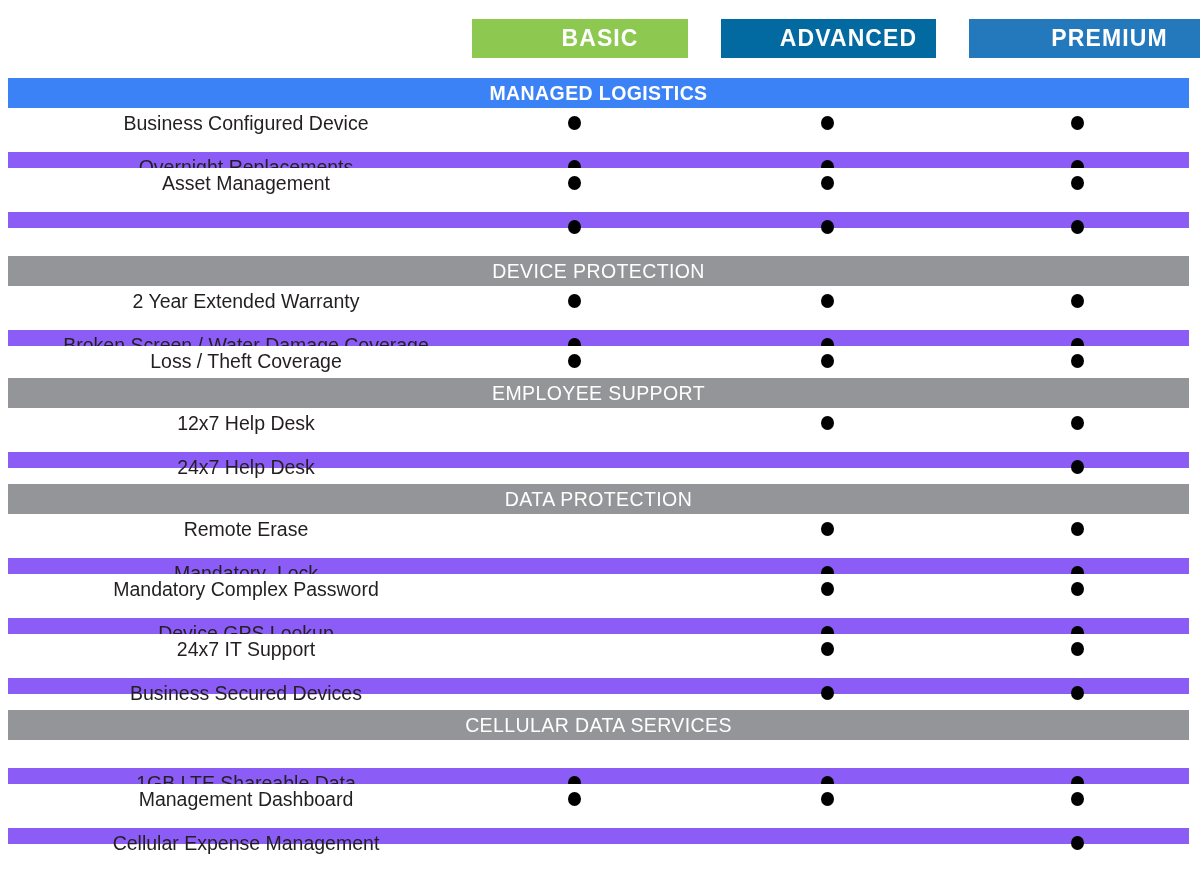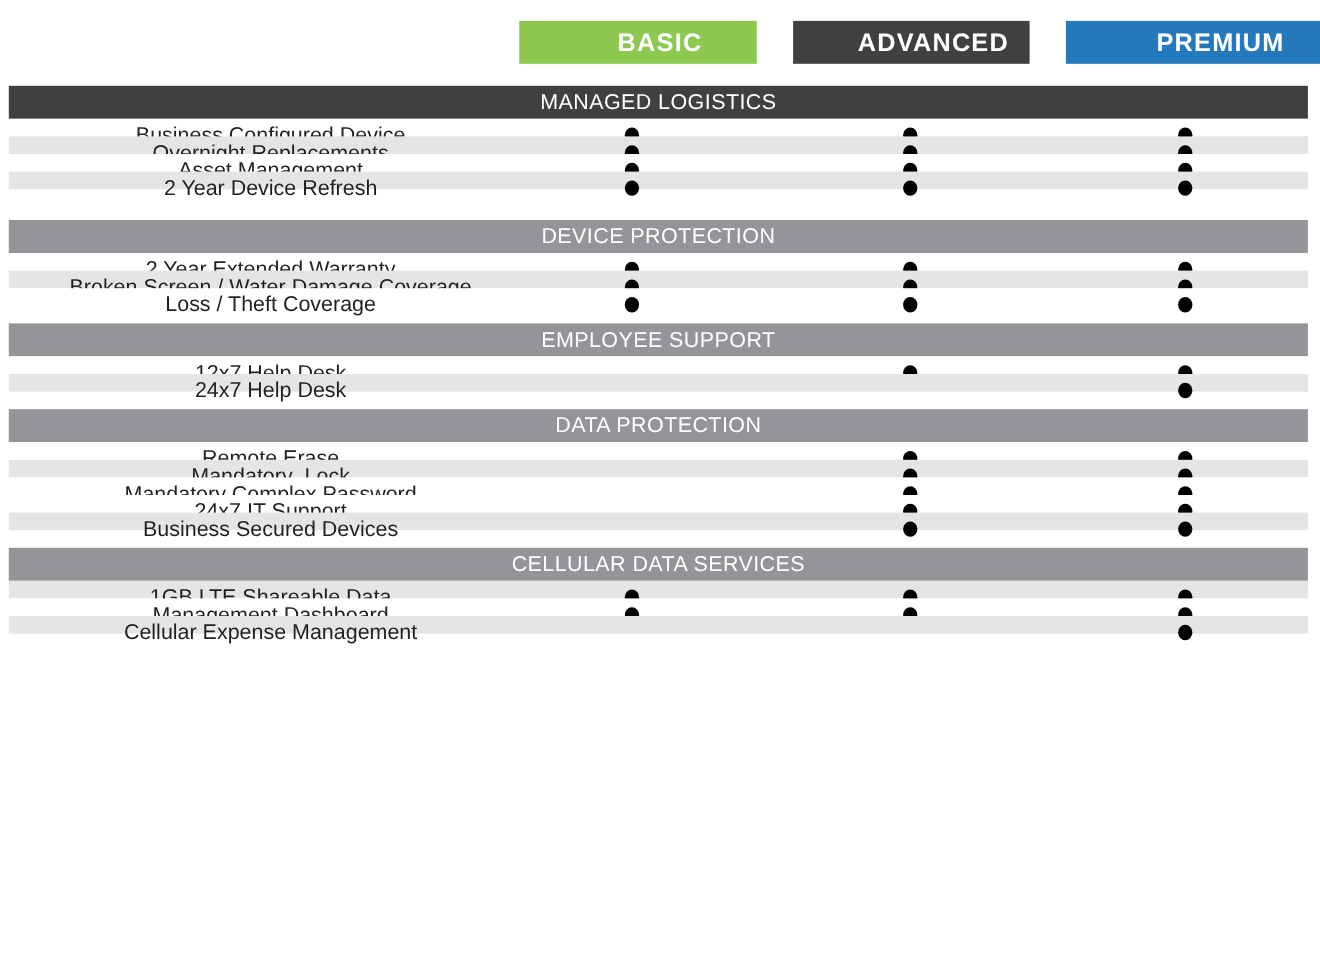--- a/index.html
+++ b/index.html
@@ -48,21 +48,21 @@
     font-family:"Liberation Sans","DejaVu Sans",sans-serif;
     user-select:none;
   }
 
   .row{
     position:relative;
     height:16px;
     display:block;
     text-decoration:underline;
   }
-  .row.stripe{ background:#e5e5e5; }
+  .row.stripe{ background:#8b5cf6;margin-top:28px; }
   .row.plain { background:#ffffff; }
 
   .row-label{
     position:absolute;
     left:0;top:0;
     width:476px;
     height:30px;
     line-height:30px;
     text-align:center;
     font-size:19.5px;
@@ -88,27 +88,27 @@
     display:block;
   }
 </style>
 </head>
 <body>
 
 <div class="sheet">
 
   <div class="plan-header">
       <div class="plan-chip basic" style="background: rgb(141, 201, 81);">BASIC</div>
-      <div class="plan-chip advanced" style="background: #404040;">ADVANCED</div>
+      <div class="plan-chip advanced" style="background: #0369a1;">ADVANCED</div>
       <div class="plan-chip premium" style="background: rgb(36, 121, 189);">PREMIUM</div>
     </div>
 
   <div class="matrix">
       <div class="section">
-        <div class="section-bar" style="background: #404040;">MANAGED LOGISTICS</div>
+        <div class="section-bar" style="background: #3b82f6; font-weight: bold;">MANAGED LOGISTICS</div>
         <div class="row plain">
           <div class="row-label">Business Configured Device</div>
           <div class="cell c-basic">
             <span class="dot" style="background: rgb(0, 0, 0);"></span>
           </div>
           <div class="cell c-advanced">
             <span class="dot" style="background: rgb(0, 0, 0);"></span>
           </div>
           <div class="cell c-premium">
             <span class="dot" style="background: rgb(0, 0, 0);"></span>
@@ -132,21 +132,20 @@
             <span class="dot" style="background: rgb(0, 0, 0);"></span>
           </div>
           <div class="cell c-advanced">
             <span class="dot" style="background: rgb(0, 0, 0);"></span>
           </div>
           <div class="cell c-premium">
             <span class="dot" style="background: rgb(0, 0, 0);"></span>
           </div>
         </div>
         <div class="row stripe">
-          <div class="row-label">2 Year Device Refresh</div>
           <div class="cell c-basic">
             <span class="dot" style="background: rgb(0, 0, 0);"></span>
           </div>
           <div class="cell c-advanced">
             <span class="dot" style="background: rgb(0, 0, 0);"></span>
           </div>
           <div class="cell c-premium">
             <span class="dot" style="background: rgb(0, 0, 0);"></span>
           </div>
         </div>
@@ -236,20 +235,30 @@
         <div class="row plain">
           <div class="row-label">Mandatory Complex Password</div>
           <div class="cell c-basic"></div>
           <div class="cell c-advanced">
             <span class="dot" style="background: rgb(0, 0, 0);"></span>
           </div>
           <div class="cell c-premium">
             <span class="dot" style="background: rgb(0, 0, 0);"></span>
           </div>
         </div>
+        <div class="row stripe">
+          <div class="row-label">Device GPS Lookup</div>
+          <div class="cell c-basic"></div>
+          <div class="cell c-advanced">
+            <span class="dot" style="background: rgb(0, 0, 0);"></span>
+          </div>
+          <div class="cell c-premium">
+            <span class="dot" style="background: rgb(0, 0, 0);"></span>
+          </div>
+        </div>
         <div class="row plain">
           <div class="row-label">24x7 IT Support</div>
           <div class="cell c-basic"></div>
           <div class="cell c-advanced">
             <span class="dot" style="background: rgb(0, 0, 0);"></span>
           </div>
           <div class="cell c-premium">
             <span class="dot" style="background: rgb(0, 0, 0);"></span>
           </div>
         </div>

